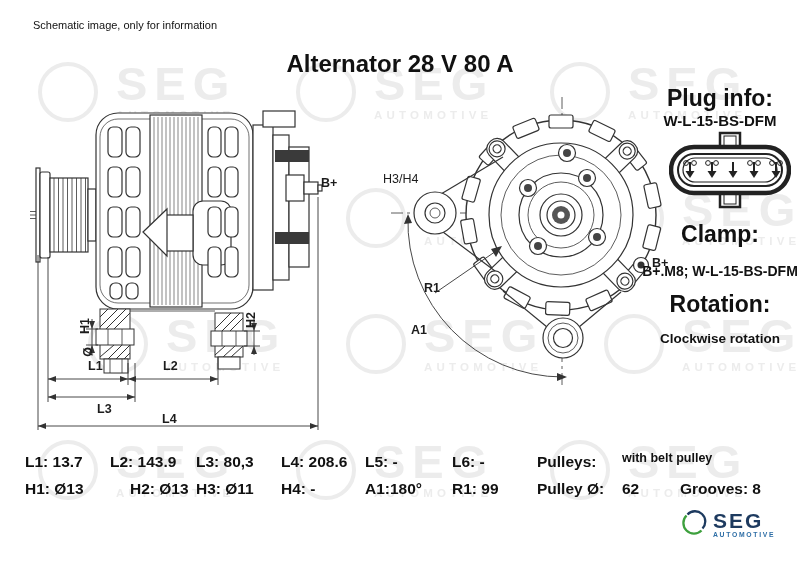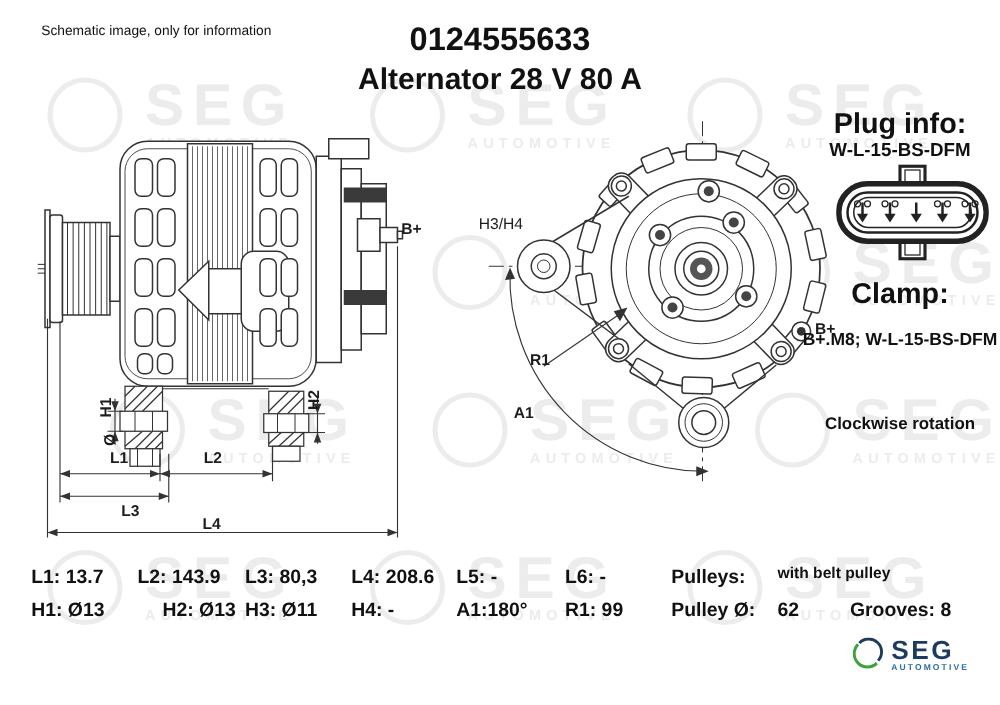--- a/index.html
+++ b/index.html
@@ -128,27 +128,27 @@
       <div class="wm" style="left: 550px; top: 438px;">
         <div class="wm-circle"></div>
         <div class="wm-text">
           <div class="wm-seg">SEG</div>
           <div class="wm-auto">AUTOMOTIVE</div>
         </div>
       </div>
     </div>
 
   <div class="abs note">Schematic image, only for information</div>
-  <div class="abs part-number">0124555633</div>
   <div class="abs title">Alternator 28 V 80 A</div>
 
   <div class="abs sp-head plug-head">Plug info:</div>
   <div class="abs sp-val plug-val">W-L-15-BS-DFM</div>
   <div class="abs sp-head clamp-head">Clamp:</div>
   <div class="abs sp-val clamp-val">B+.M8; W-L-15-BS-DFM</div>
+  <div class="abs sp-head rot-head">Rotation:</div>
   <div class="abs sp-val rot-val">Clockwise rotation</div>
 
   <svg class="drawing" style="left:669px;top:130px;" width="122" height="80" viewBox="0 0 122 80" fill="none" stroke="#222" stroke-width="1.5">
     <rect x="51" y="3" width="20" height="16" stroke-width="2.5" fill="#fff"></rect>
     <rect x="55" y="6" width="12" height="13" stroke-width="1"></rect>
     <rect x="51" y="61" width="20" height="16" stroke-width="2.5" fill="#fff"></rect>
     <rect x="55" y="61" width="12" height="13" stroke-width="1"></rect>
     <rect x="2" y="17" width="118" height="46" rx="23" stroke-width="4.5" fill="#fff"></rect>
     <rect x="9" y="24" width="104" height="32" rx="16" stroke-width="2"></rect>
     <rect x="14" y="28" width="94" height="24" rx="12" stroke-width="1.2"></rect>

